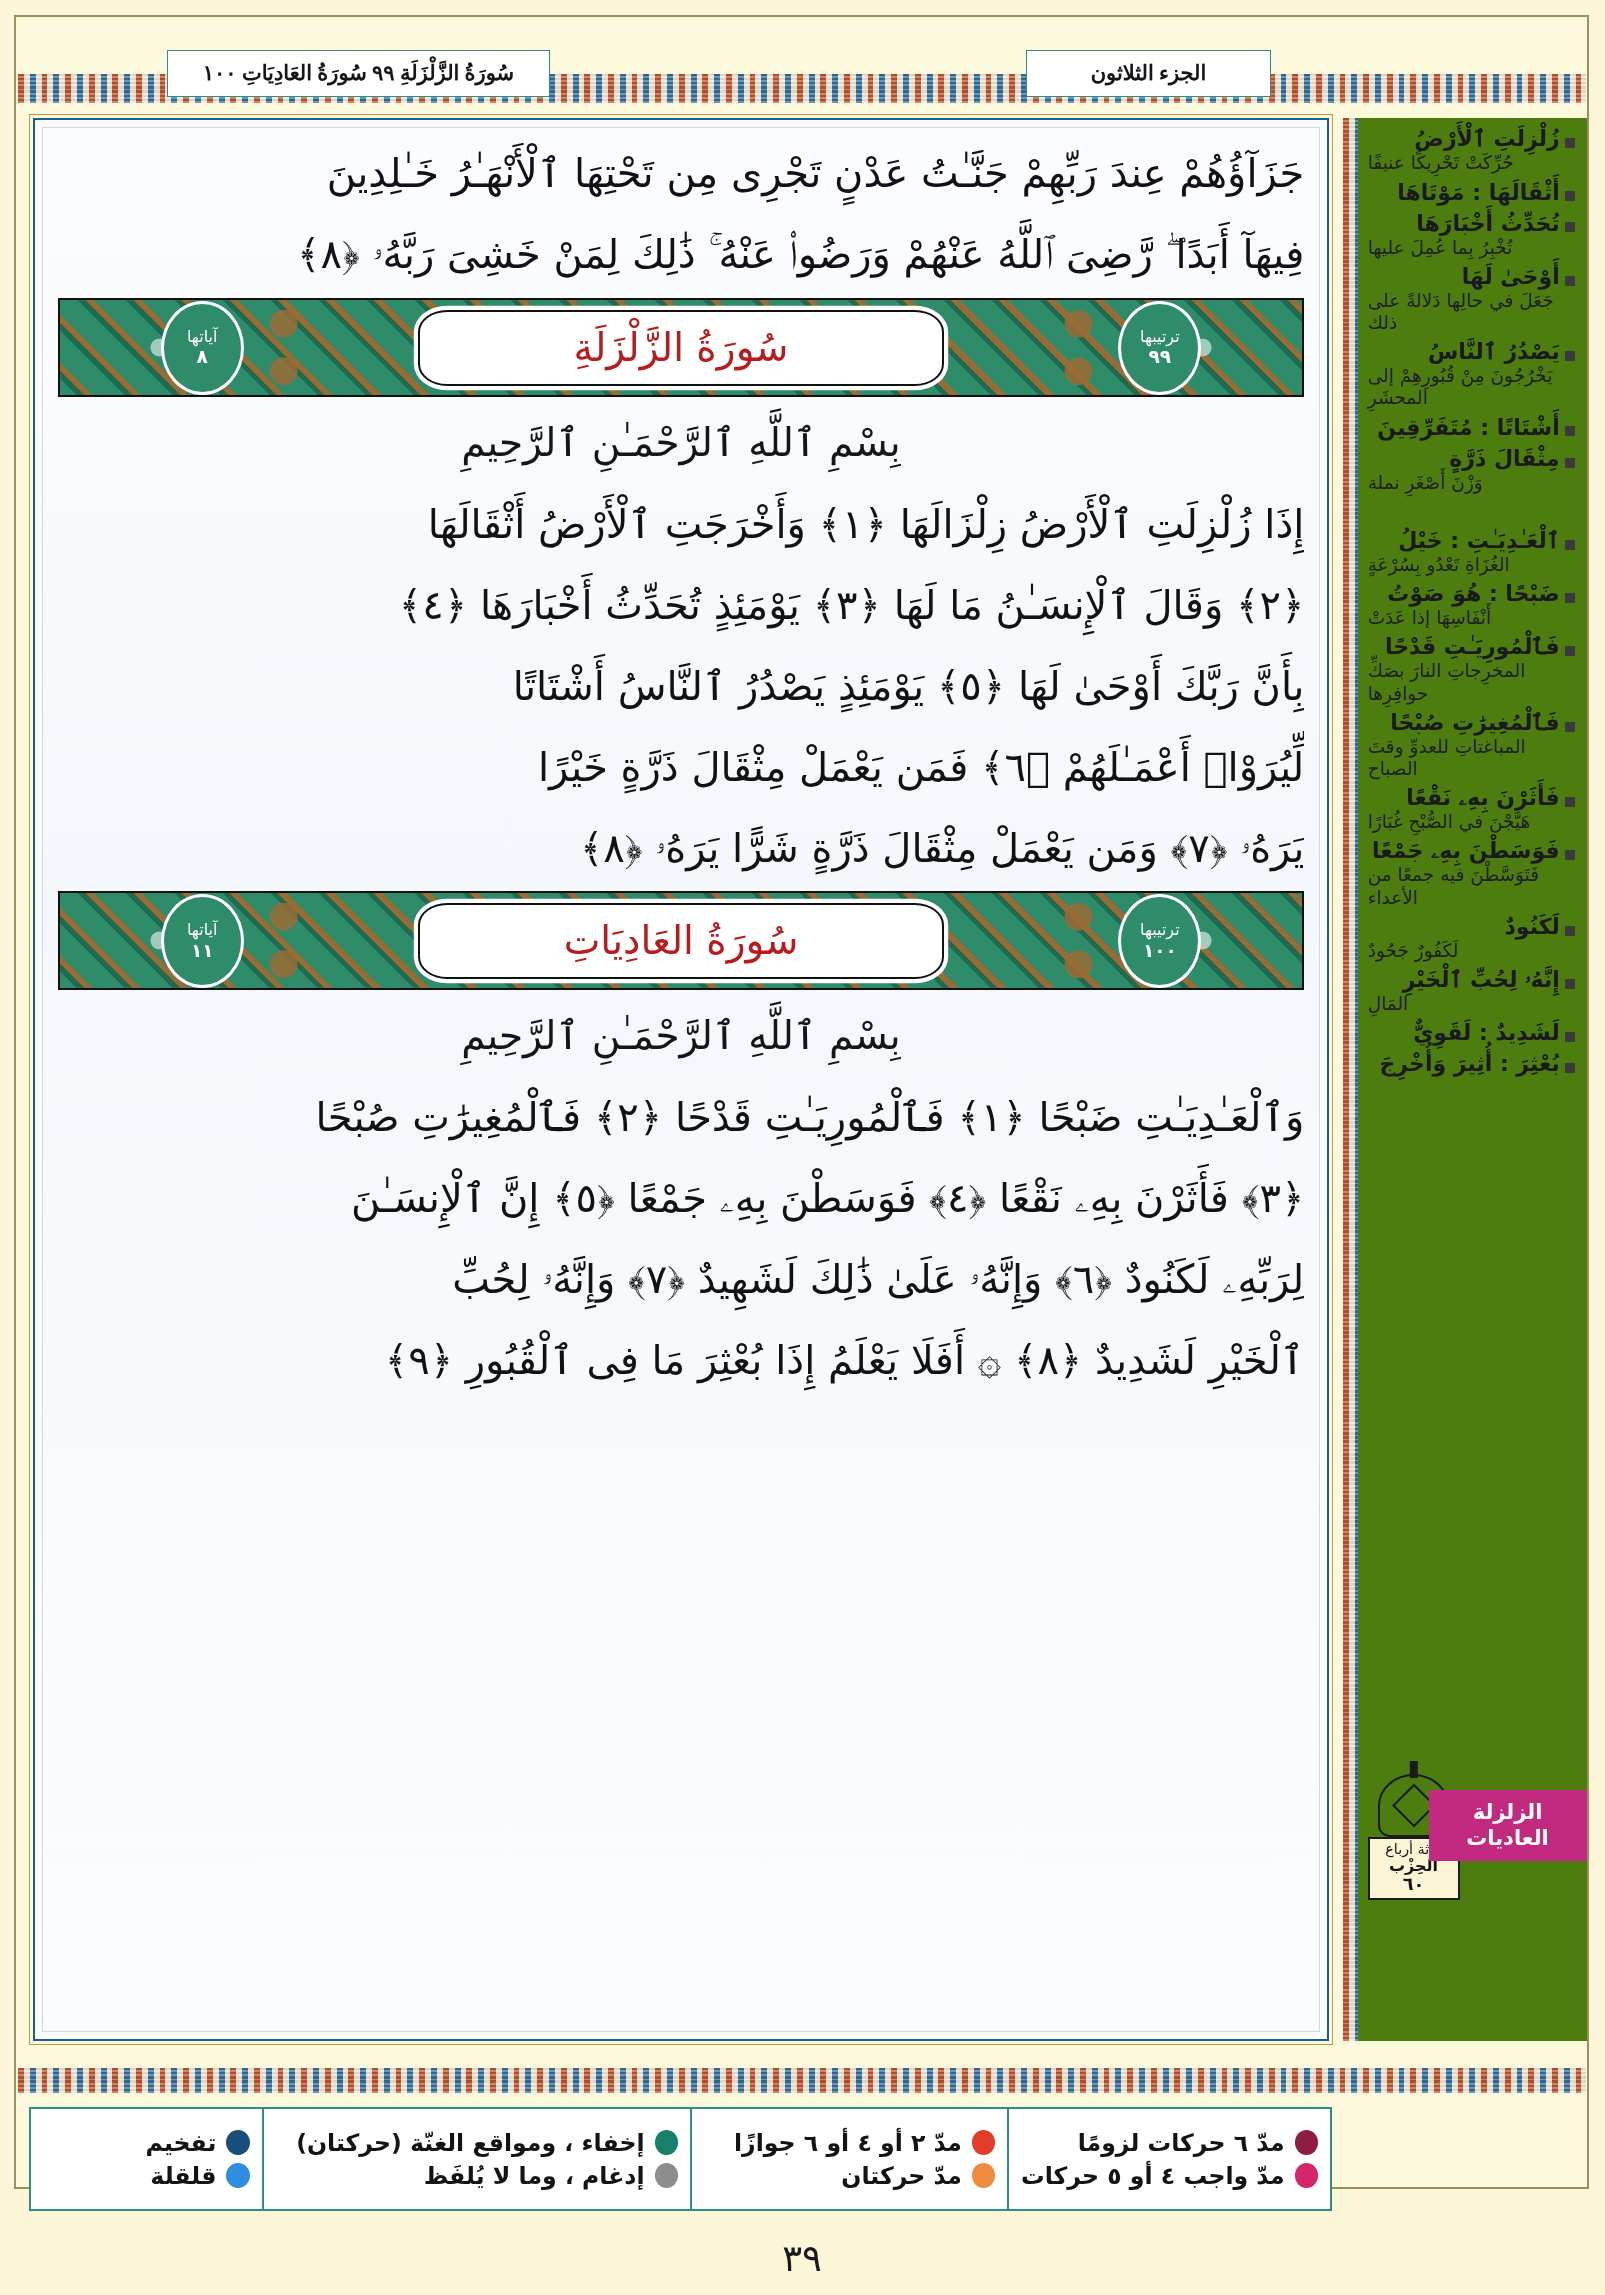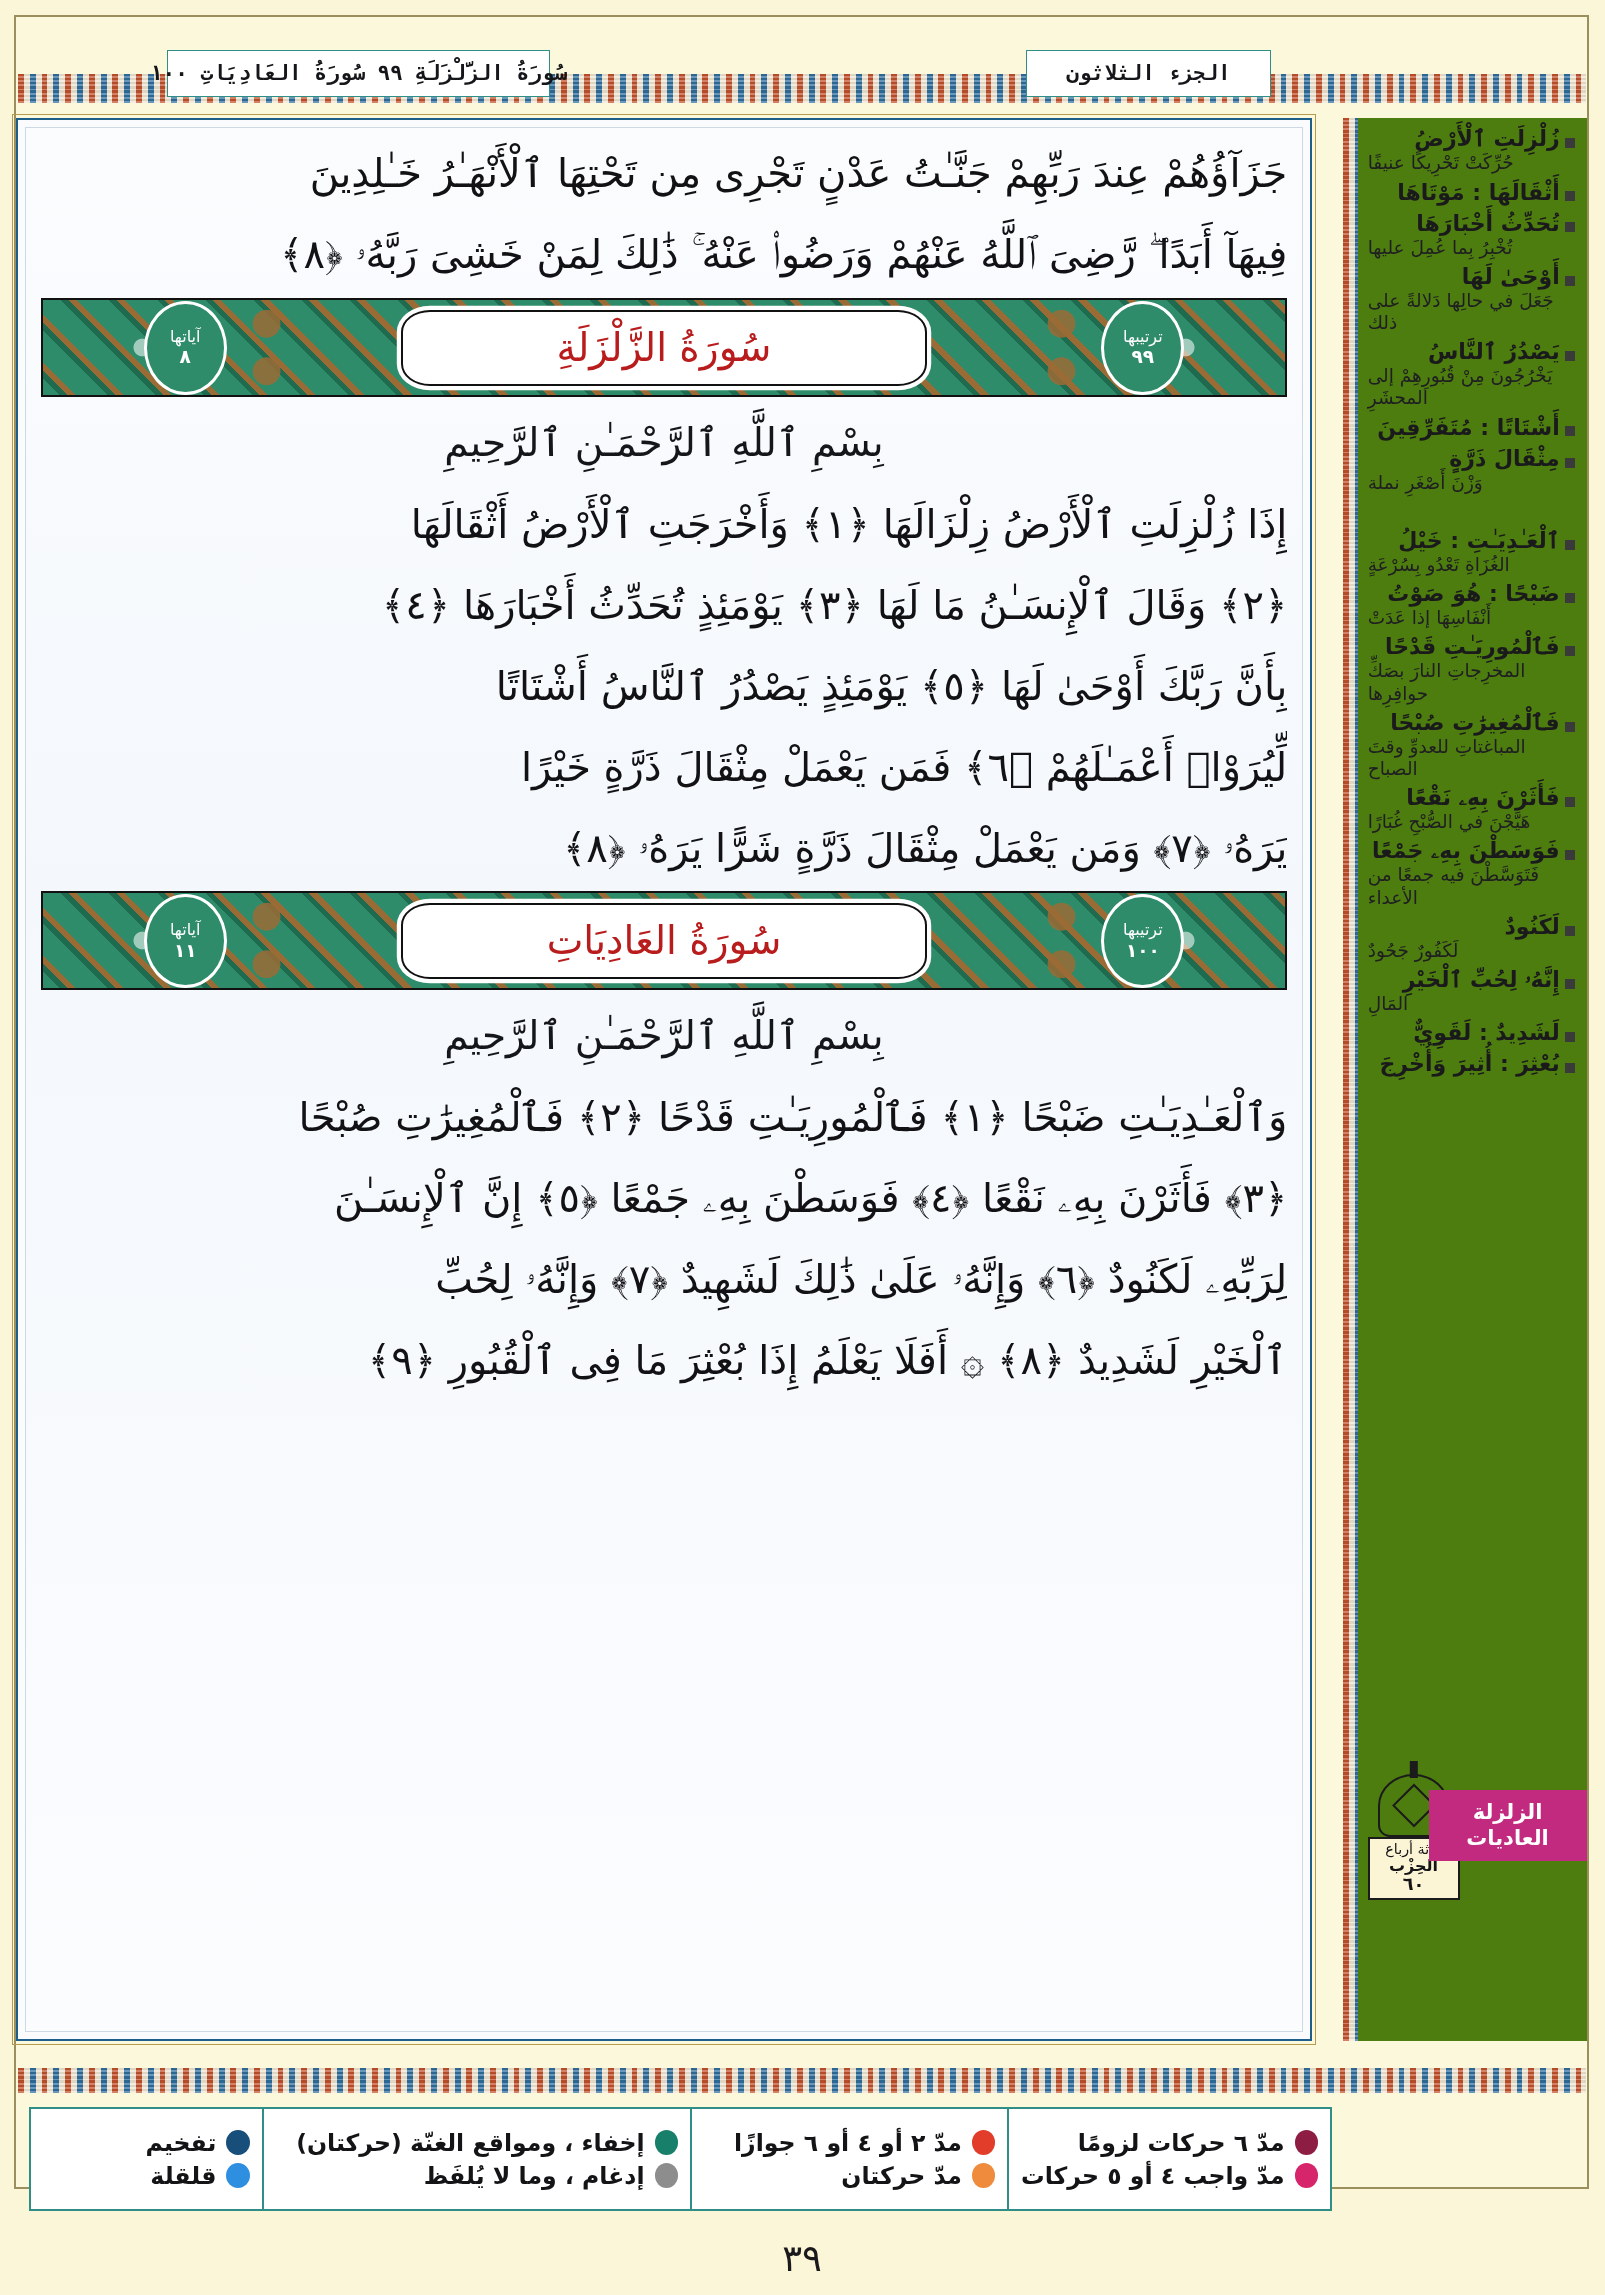--- a/index.html
+++ b/index.html
@@ -59,34 +59,34 @@
     position: absolute;
     background: #ffffff;
     border: 1.7px solid #2f8f86;
     height: 47px;
     display: flex;
     align-items: center;
     justify-content: center;
     box-sizing: border-box;
   }
   .header-plate span {
-    font-family: Liberation Mono, monospace;
+    font-family: Liberation Serif, serif;
     font-size: 21px;
     font-weight: 700;
     color: #15161a;
     letter-spacing: -0.8px;
     white-space: nowrap;
   }
   #surah-names-plate { left: 168px; top: 50px; width: 383px; }
   #juz-plate        { left: 1027px; top: 50px; width: 245px; }
 
   
   .text-panel {
     position: absolute;
-    left: 17px; top: 118px;
+    left: 34px; top: 118px;
     width: 1296px; height: 1923px;
     background: #f9fbfd;
     border: 2.5px solid #1d5f8a;
     box-sizing: border-box;
     outline: 1.7px solid #b89a4f;
     outline-offset: 3.4px;
   }
   .text-inner {
     position: absolute;
     inset: 6.7px;

